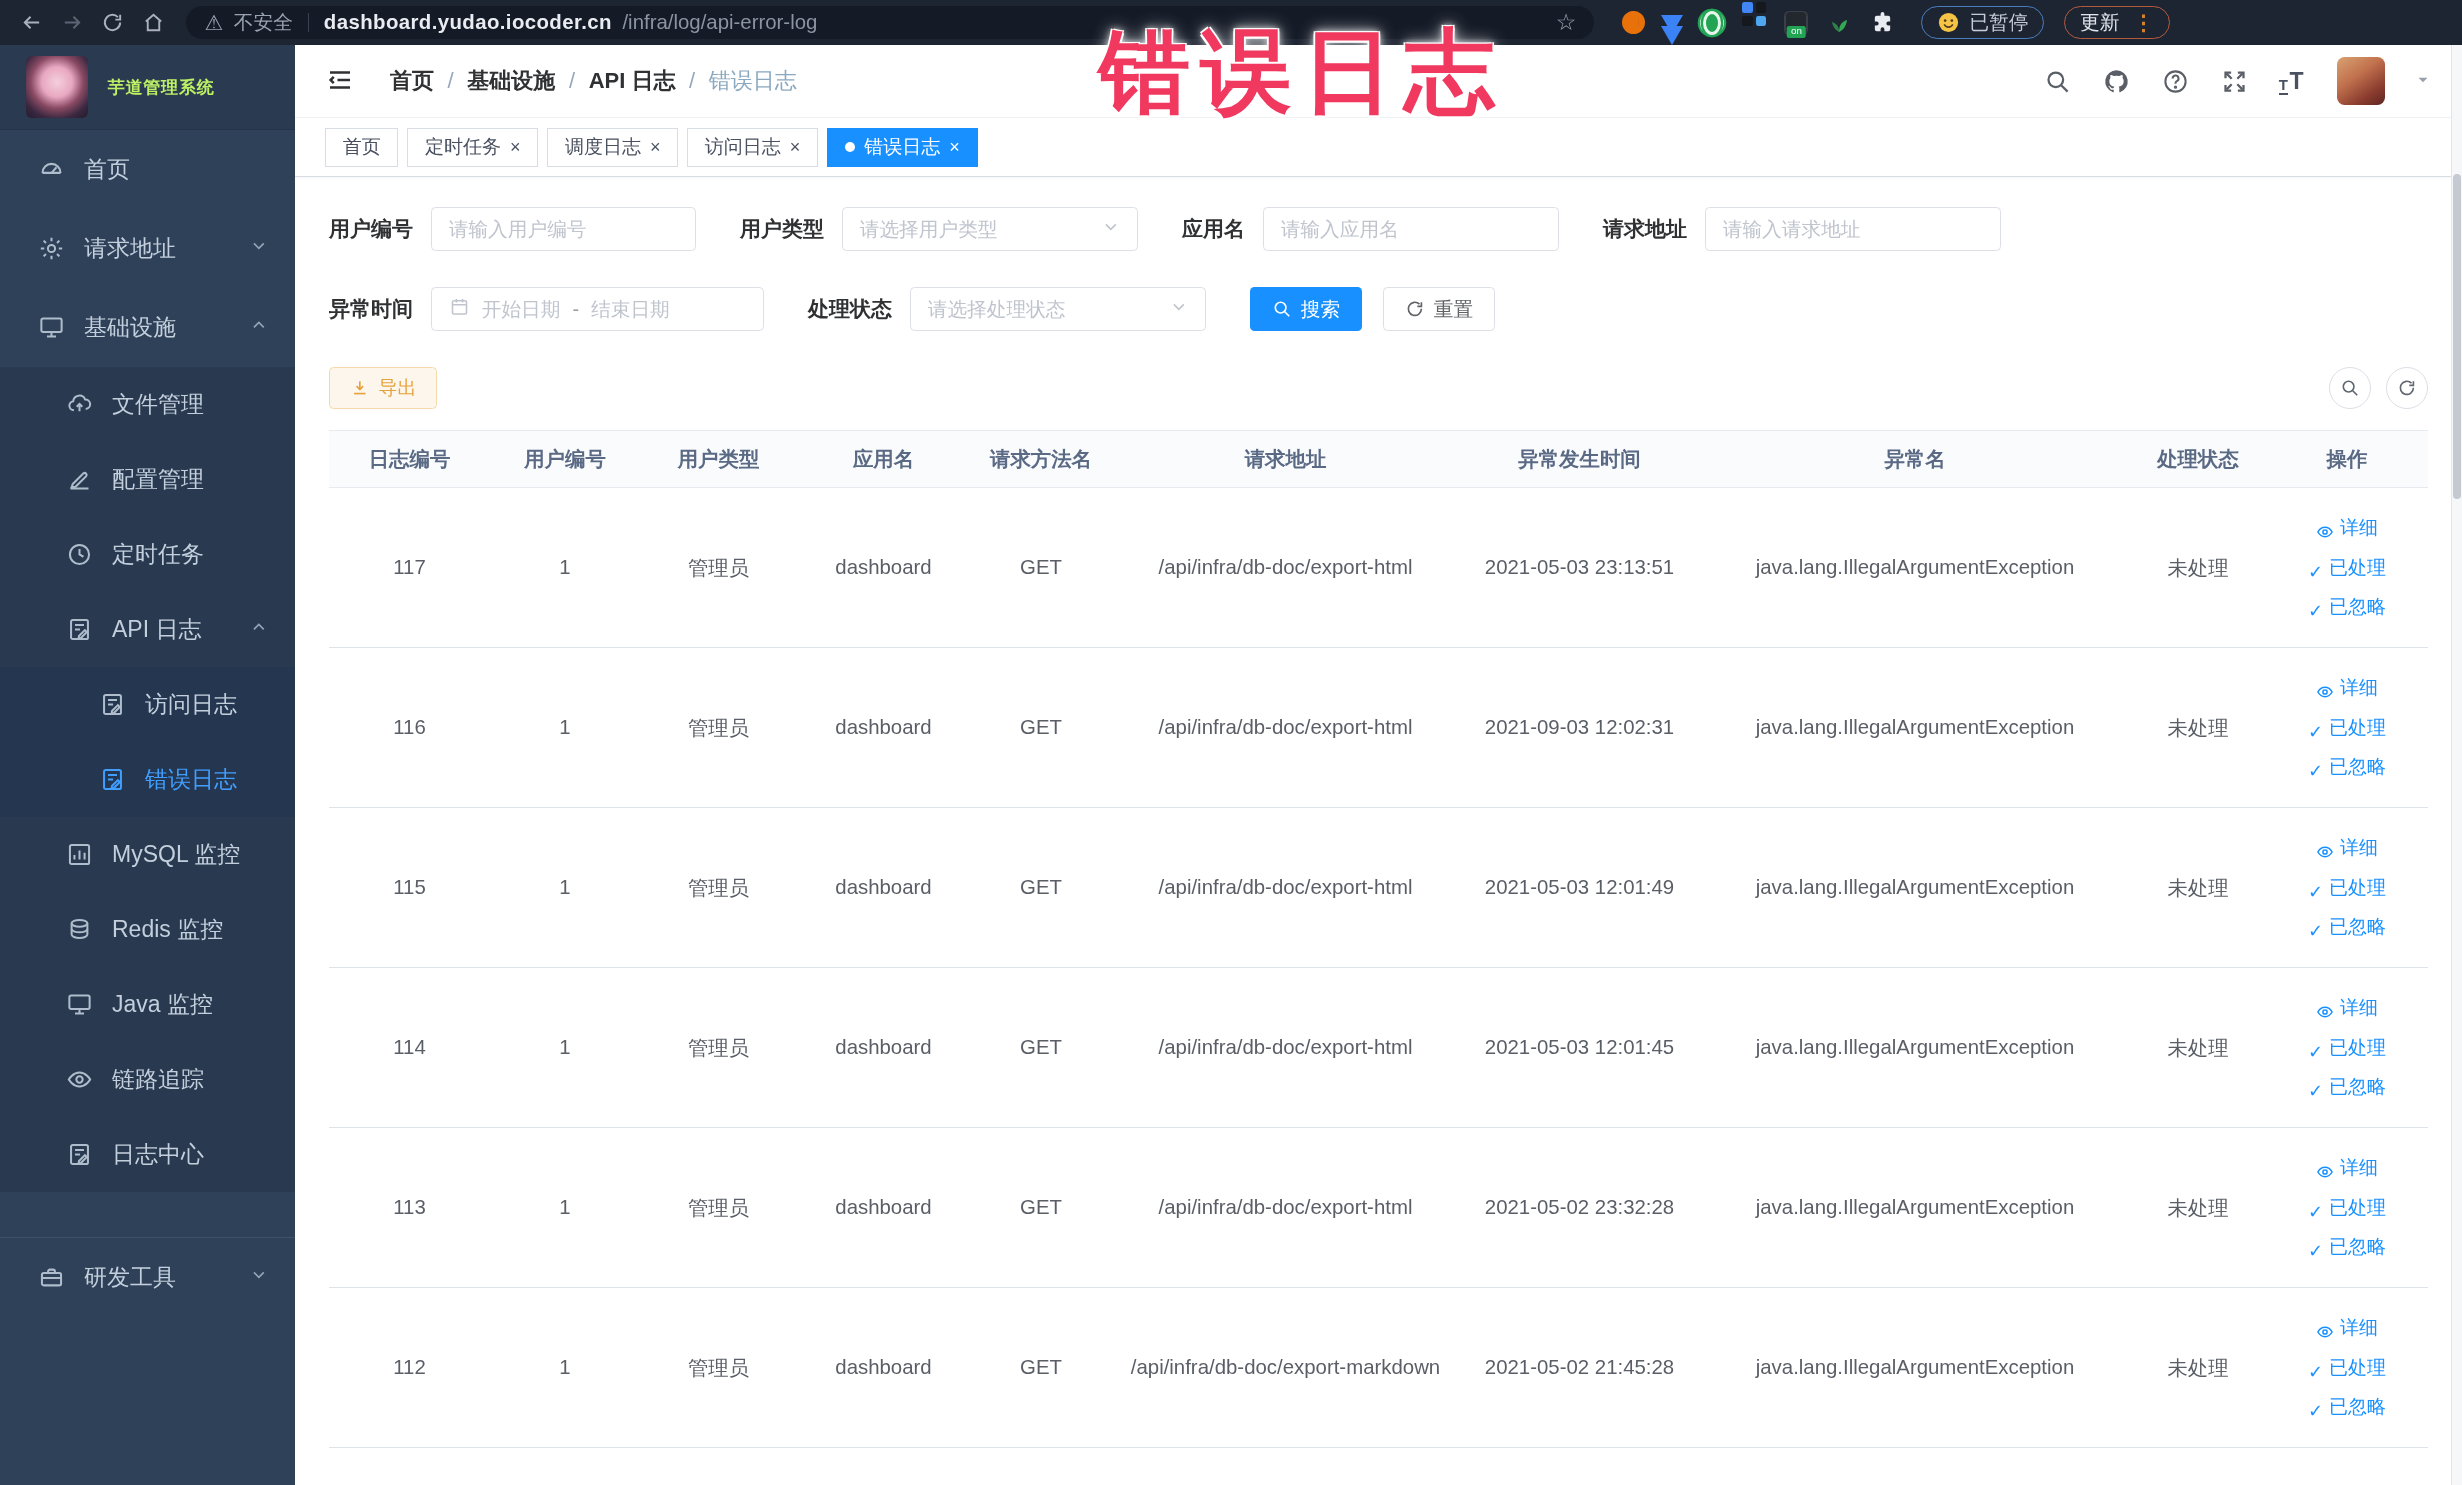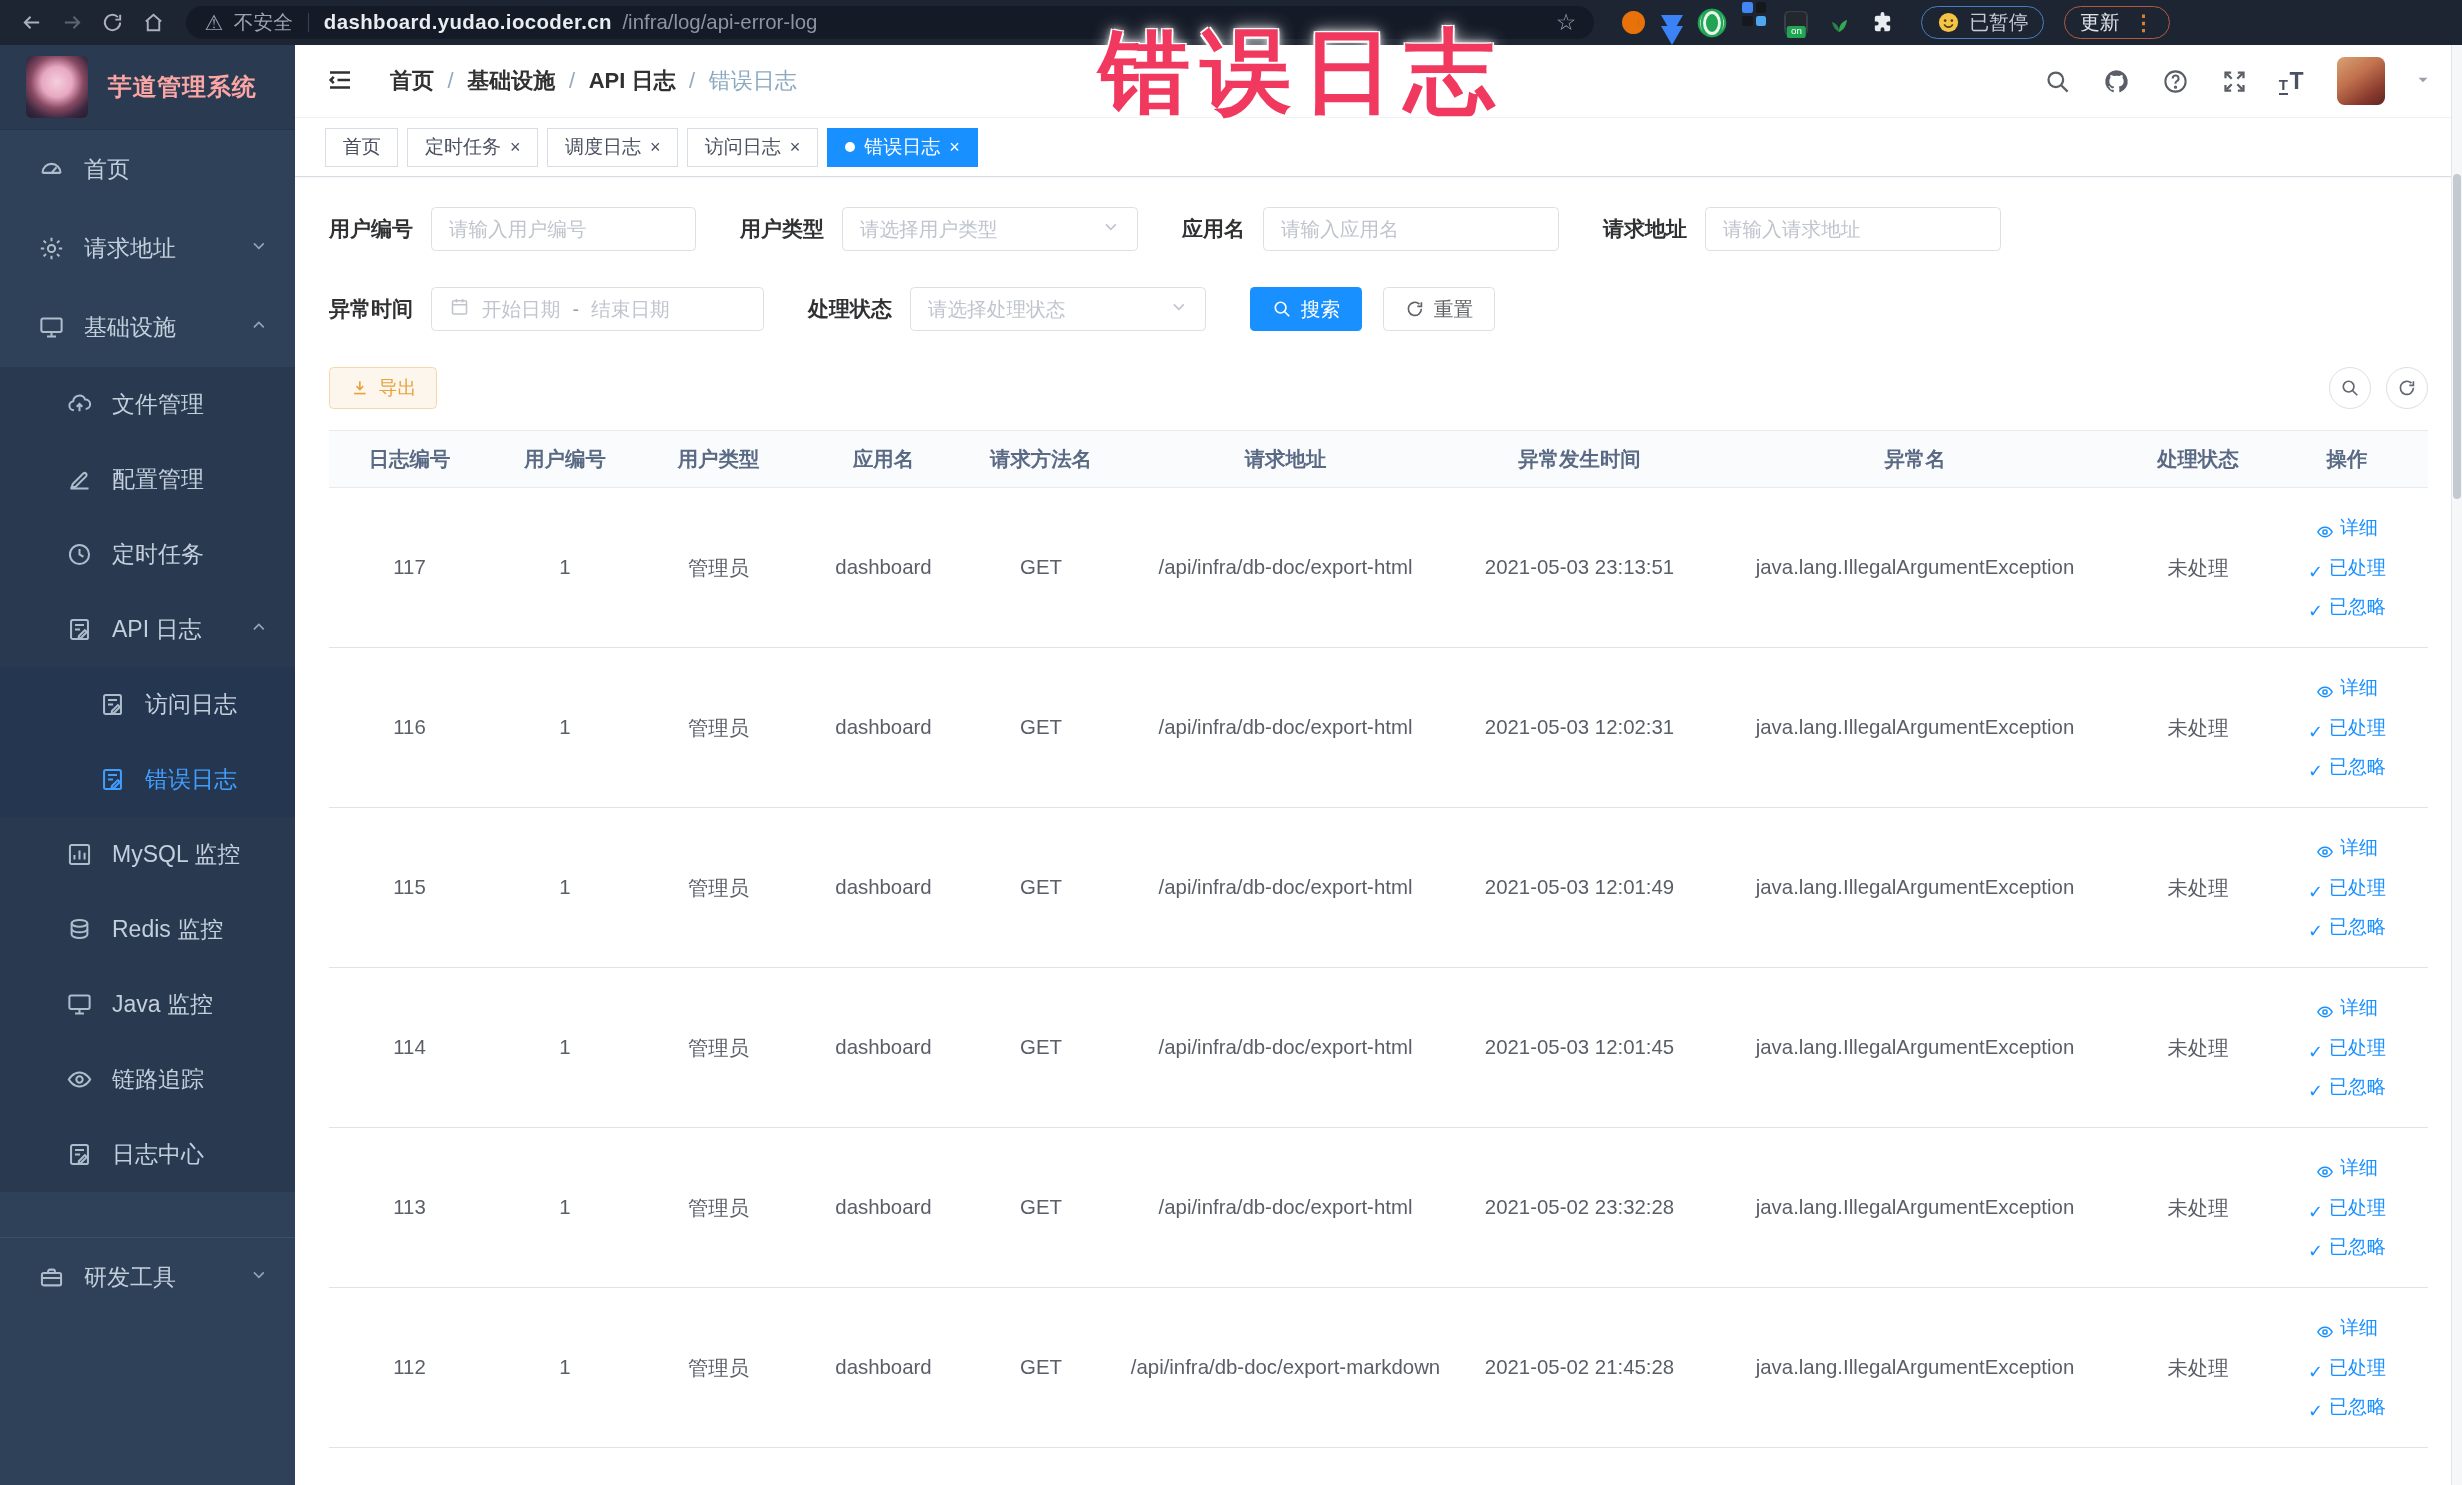--- a/index.html
+++ b/index.html
@@ -40,21 +40,21 @@
   .kebab { color:#d9822b; font-size:21px; letter-spacing:0; margin-left:4.5px; font-weight:700; }
 
   
   .app { position:absolute; top:45px; left:0; right:0; bottom:0; display:flex; }
 
   
   .sidebar { width:295px; flex:0 0 295px; background:#2f4158; color:#c3cfdd; overflow:hidden; }
   .logo { height:85px; display:flex; align-items:center; gap:19.7px; padding-left:26px; background:#2a3b51; border-bottom:0.8px solid #24344a; }
   .logo-img { width:62px; height:62px; border-radius:6px; flex:0 0 62px;
     background: radial-gradient(circle at 50% 42%, #f4cfdd 0%, #e8a7c0 32%, #8a4a63 55%, #3a2840 78%, #251a2e 100%); }
-  .logo-title { font-size:24px; font-weight:700; color:#fca5a5; letter-spacing:0.8px; }
+  .logo-title { font-size:17px; font-weight:700; color:#bef264; letter-spacing:0.8px; }
   .side-item { position:relative; display:flex; align-items:center; gap:18px; height:79px; padding-left:36px; font-size:23px; cursor:pointer; }
   .side-item .s-icon { width:30px; height:30px; color:#aebccb; display:flex; align-items:center; justify-content:center; }
   .side-item .s-icon svg { width:27px; height:27px; }
   .side-item .chev { position:absolute; right:26px; color:#93a5b8; }
   .side-item .chev svg { width:19.7px; height:19.7px; }
   .side-item.lvl1 { height:75px; padding-left:64px; background:#293a50; }
   .side-item.lvl2 { height:75px; padding-left:97px; background:#253750; }
   .side-item.active, .side-item.active .s-icon { color:#409eff; }
   .side-item.section { margin-top:45px; border-top:0.8px solid #3d5069; }
 
@@ -580,21 +580,21 @@
                   </span>
                 </div>
               </div>
               <div class="trow">
                 <div class="td">116</div>
                 <div class="td">1</div>
                 <div class="td">管理员</div>
                 <div class="td">dashboard</div>
                 <div class="td">GET</div>
                 <div class="td">/api/infra/db-doc/export-html</div>
-                <div class="td">2021-05-03 12:02:31</div>
+                <div class="td">2021-09-03 12:02:31</div>
                 <div class="td">java.lang.IllegalArgumentException</div>
                 <div class="td">未处理</div>
                 <div class="td td-actions">
                   <span class="action-link">
                     <span style="display: flex; width: 18px; height: 18px;">
                       <svg viewBox="0 0 24 24" fill="none" stroke="currentColor" stroke-width="2">
                         <path d="M2.5 12S6 5.8 12 5.8 21.5 12 21.5 12 18 18.2 12 18.2 2.5 12 2.5 12z"></path>
                         <circle cx="12" cy="12" r="2.8"></circle>
                       </svg>
                     </span>

